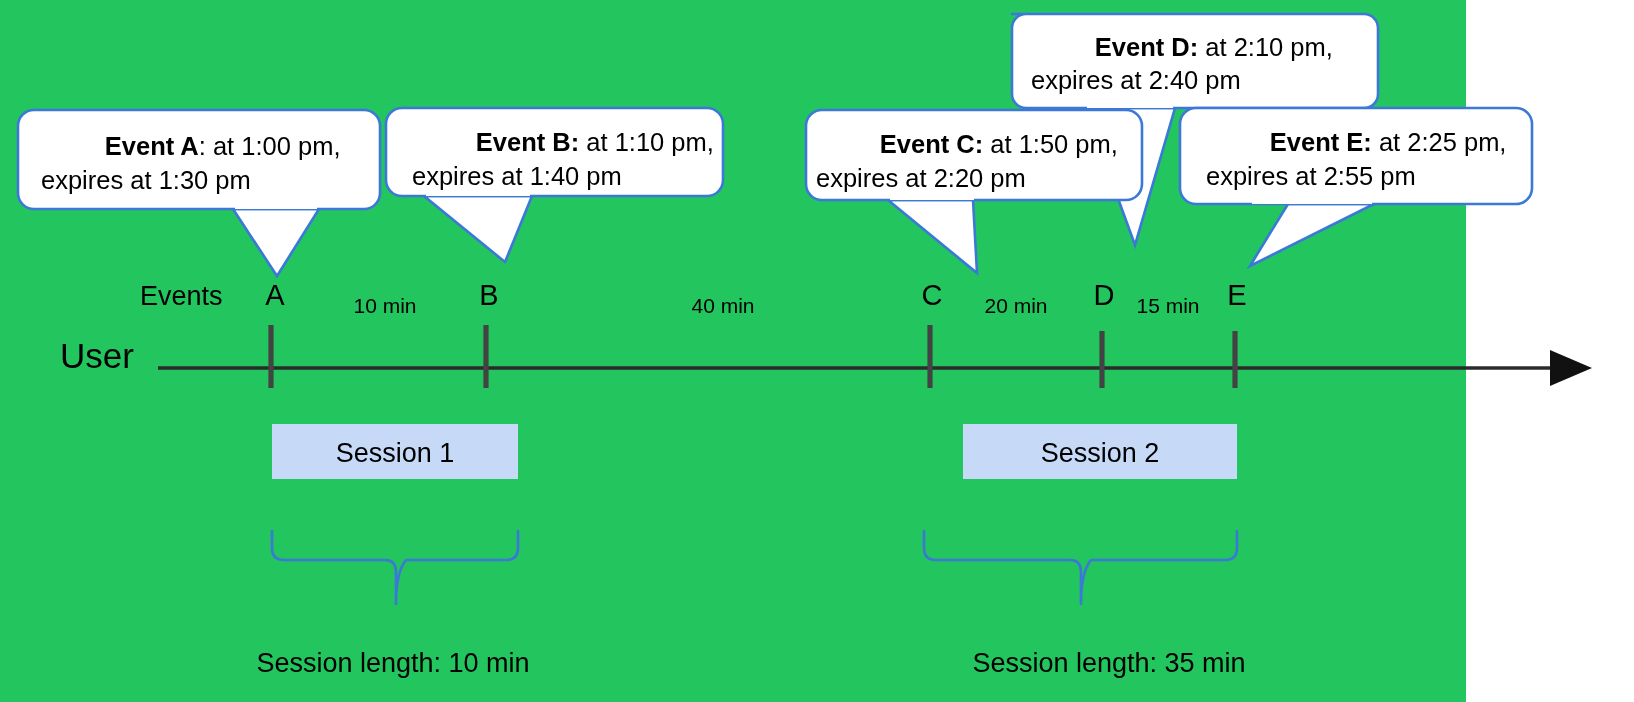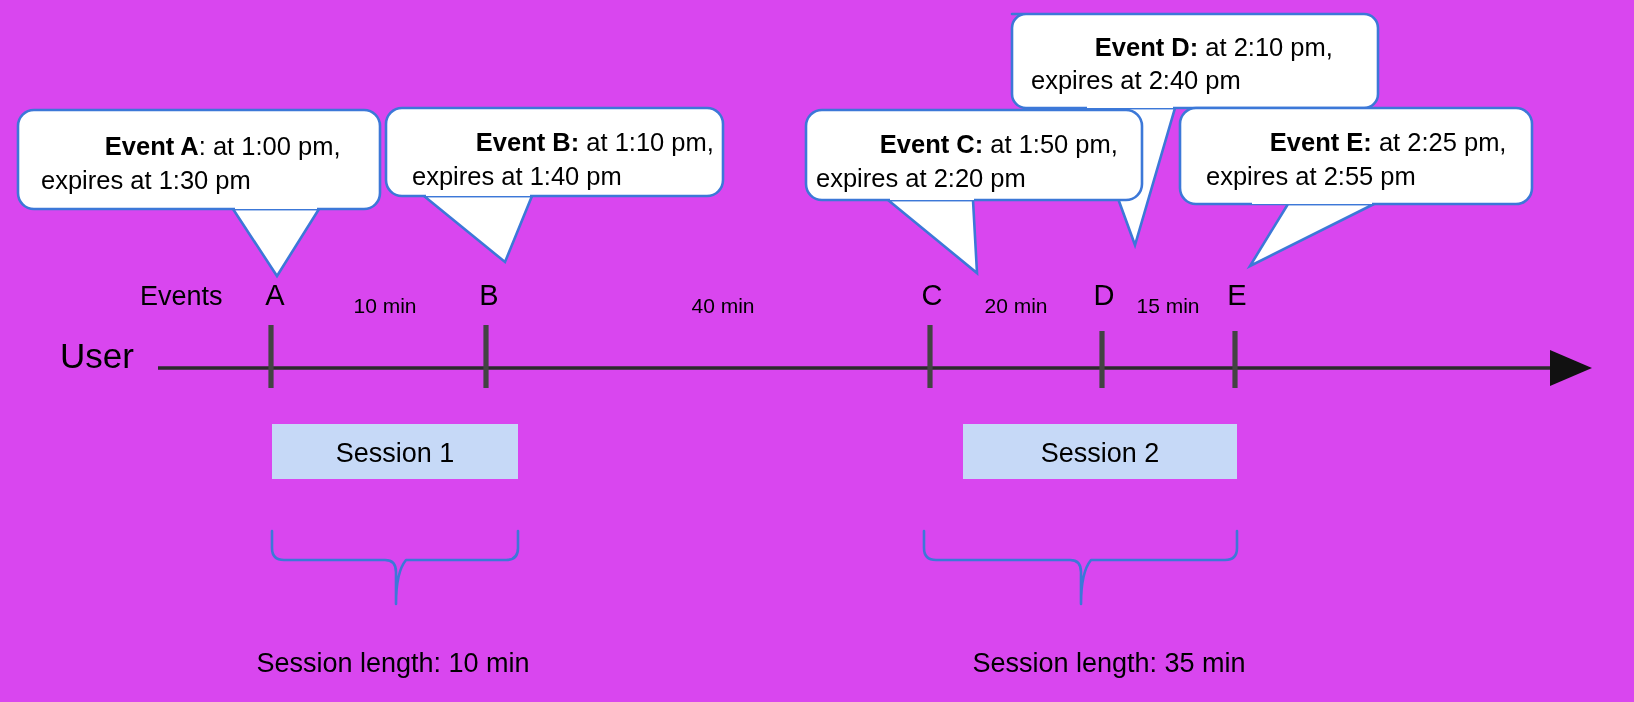--- a/index.html
+++ b/index.html
@@ -9,23 +9,23 @@
   }
   body {
     width: 1634px;
     height: 702px;
     font-family: "Liberation Sans", sans-serif;
     color: #000000;
     overflow: hidden;
   }
   #stage {
     position: relative;
-    width: 1634px;
+    width: 1466px;
     height: 702px;
-    background: #d946ef;
+    background: #22c55e;
   }
   svg.layer {
     position: absolute;
     left: 0;
     top: 0;
     width: 1634px;
     height: 702px;
   }
   .callout-box {
     fill: #ffffff;

